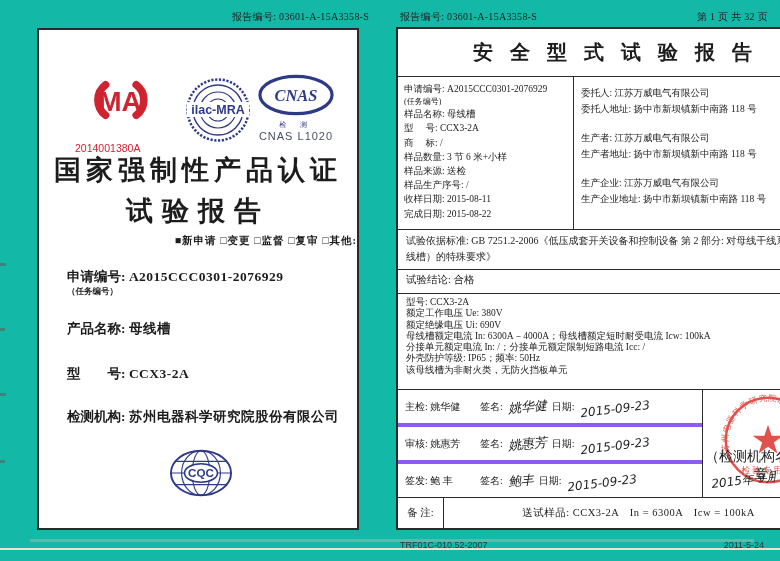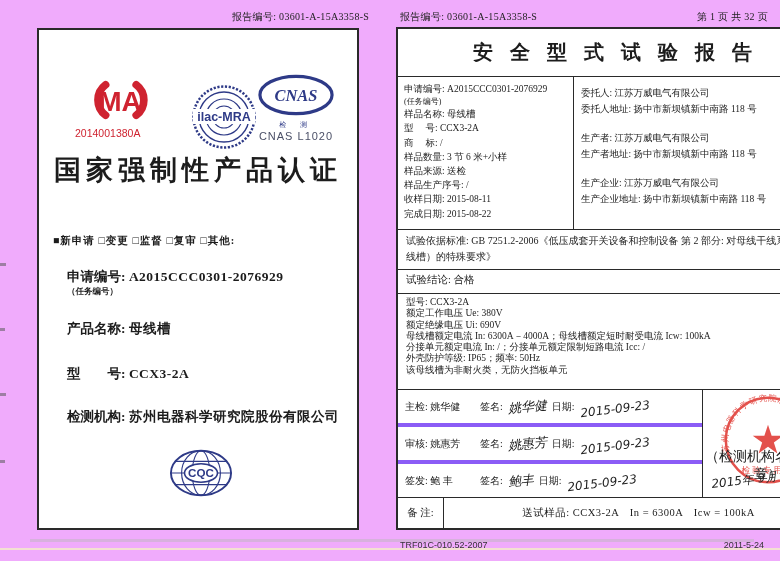--- a/index.html
+++ b/index.html
@@ -1,37 +1,37 @@
 <!DOCTYPE html>
 <html><head>
 <meta charset="utf-8">
 <style>
   * { margin:0; padding:0; box-sizing:border-box; }
   body { background:#ffffff; }
   .canvas {
-    position:relative; width:780px; height:561px; background:#f0abfc;
+    position:relative; width:780px; height:561px; background:#14b8a6;
     font-family:"Liberation Serif", serif; color:#1c1c1c; overflow:hidden;
   }
   .hdr-note { position:absolute; font-size:10px; letter-spacing:.3px; color:#222; }
   .page { position:absolute; background:#fff; border:2px solid #2a2a2a; }
 
   
   .page-left { left:37px; top:28px; width:322px; height:502px; }
   .logos { position:absolute; left:0; top:42px; width:100%; height:70px; }
   .cma-wrap { position:absolute; left:36px; top:6px; width:92px; }
-  .cma-num { color:#cf2330; font-size:10.5px; font-family:"Liberation Sans", sans-serif; margin-top:1px; }
-  .ilac-wrap { position:absolute; left:146px; top:12px; width:68px;margin-left:6px; }
+  .cma-num { color:#cf2330; font-size:10.5px; font-family:"Liberation Sans", sans-serif; margin-top:16px; }
+  .ilac-wrap { position:absolute; left:146px; top:5px; width:68px; }
   .cnas-wrap { position:absolute; left:216px; top:2px; width:82px; text-align:center; }
   .cnas-sub1 { color:#2e3a87; font-size:7px; letter-spacing:6px; margin-top:0px; }
   .cnas-sub2 { color:#4a4f66; font-size:11px; font-family:Liberation Sans, sans-serif; letter-spacing:1px; }
   .lp-title1 { position:absolute; left:0; top:122px; width:100%; text-align:center;
                font-size:27px; letter-spacing:5px; font-weight:600; }
   .lp-title2 { position:absolute; left:0; top:163px; width:100%; text-align:center;
                font-size:27px; letter-spacing:9px; font-weight:600; }
-  .lp-checks { position:absolute; left:14px; top:204px; width:100%; text-align:left;
+  .lp-checks { position:absolute; left:0; top:204px; width:100%; text-align:right;
                font-size:10.5px; font-weight:bold; letter-spacing:1px; }
   .lp-field { position:absolute; left:28px; font-size:13.5px; font-weight:600; }
   .lp-field .val { font-weight:600; letter-spacing:.5px; }
   .lp-note { position:absolute; left:28px; font-size:8.5px; font-weight:600; }
   .cqc-wrap { position:absolute; left:130px; top:418px; }
 
   
   .page-right { left:396px; top:27px; width:439px; height:503px; display:flex; flex-direction:column; }
   .rp-title { height:48px; border-bottom:1.5px solid #2a2a2a; display:flex; align-items:center;
               justify-content:center; font-size:20px; font-weight:700; letter-spacing:6px; }
@@ -109,20 +109,21 @@
         <svg width="80" height="42" viewBox="0 0 84 46">
           <ellipse cx="42" cy="23" rx="39.5" ry="20.5" fill="none" stroke="#2e3a87" stroke-width="3.5"></ellipse>
           <text x="42" y="30" text-anchor="middle" font-size="18" font-style="italic" font-weight="bold" fill="#2e3a87" font-family="Liberation Serif, serif">CNAS</text>
         </svg>
         <div class="cnas-sub1">检 测</div>
         <div class="cnas-sub2">CNAS L1020</div>
       </div>
     </div>
 
     <div class="lp-title1">国家强制性产品认证</div>
+    <div class="lp-title2">试验报告</div>
     <div class="lp-checks">■新申请 □变更 □监督 □复审 □其他:</div>
 
     <div class="lp-field" style="top:238px;">
       <span>申请编号:</span>
       <span class="val">A2015CCC0301-2076929</span>
     </div>
     <div class="lp-note" style="top:256px;">（任务编号）</div>
 
     <div class="lp-field" style="top:290px;">
       <span>产品名称:</span>

